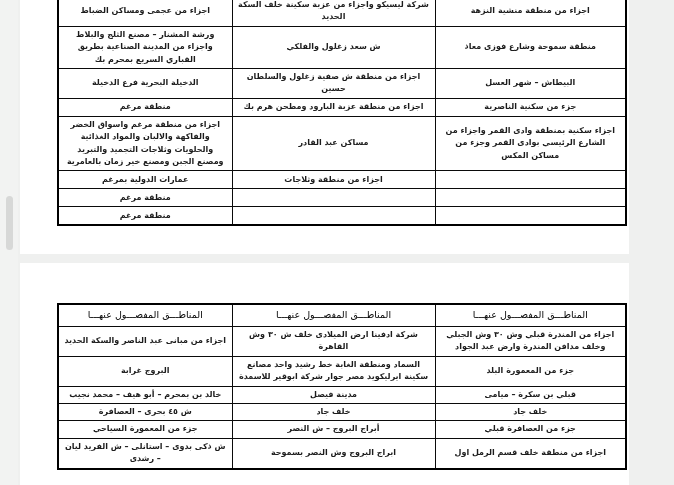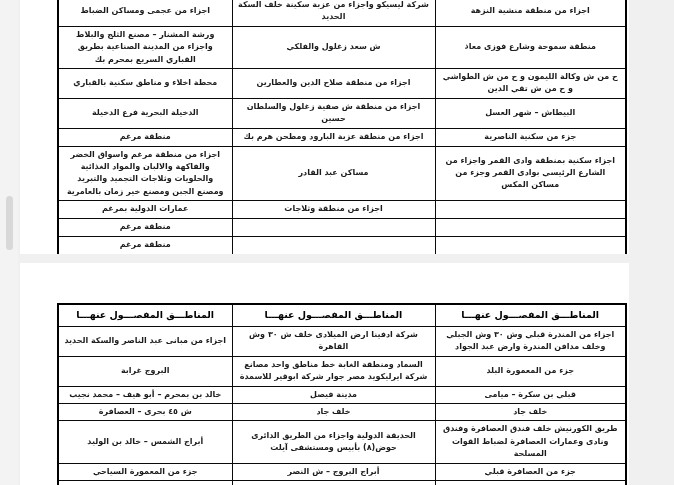--- a/index.html
+++ b/index.html
@@ -26,21 +26,21 @@
   table.areas col.c3{width:174px;}
   table.areas{border:2px solid #000;}
   table.areas td, table.areas th{
     border:1.5px solid #0a0a0a;
     font-size:8px;font-weight:600;color:#1c1c1c;
     text-align:center;vertical-align:middle;
     padding:2px 5px;line-height:1.55;height:13px;
     word-wrap:break-word;
   }
   table.areas th{
-    font-size:9.5px;font-weight:bold;color:#000;height:17px;letter-spacing:0.5px;
+    font-size:9.5px;font-weight:normal;color:#000;height:17px;letter-spacing:0.5px;
   }
   #table-bottom td{height:12px;}
 </style>
 </head>
 <body>
 
 <div class="scroll-track">
   <div class="scroll-thumb"></div>
 </div>
 
@@ -54,25 +54,20 @@
     <tbody>
         <tr>
           <td>اجزاء من منطقة منشية النزهة</td>
           <td>شركة ليسيكو واجزاء من عزبة سكينة خلف السكة الحديد</td>
           <td>اجزاء من عجمى ومساكن الضباط</td>
         </tr>
         <tr>
           <td>منطقة سموحة وشارع فوزى معاذ</td>
           <td>ش سعد زغلول والفلكي</td>
           <td>ورشة المشنار – مصنع الثلج والبلاط واجزاء من المدينة الصناعية بطريق القباري السريع بمحرم بك</td>
-        </tr>
-        <tr>
-          <td>ح من ش وكالة الليمون و ح من ش الطواشي و ح من ش تقي الدين</td>
-          <td>اجزاء من منطقة صلاح الدين والعطارين</td>
-          <td>محطة اخلاء و مناطق سكنية بالقباري</td>
         </tr>
         <tr>
           <td>البيطاش – شهر العسل</td>
           <td>اجزاء من منطقة ش صفية زغلول والسلطان حسين</td>
           <td>الدخيلة البحرية فرع الدخيلة</td>
         </tr>
         <tr>
           <td>جزء من سكنية الناصرية</td>
           <td>اجزاء من منطقة عزبة البارود ومطحن هرم بك</td>
           <td>منطقة مرغم</td>
@@ -116,37 +111,32 @@
         </tr>
       </thead>
     <tbody>
         <tr>
           <td>اجزاء من المندرة قبلي وش ٣٠ وش الجبلي وخلف مدافن المندرة وارض عبد الجواد</td>
           <td>شركة ادفينا ارض الميلادى خلف ش ٣٠ وش القاهرة</td>
           <td>اجزاء من مبانى عبد الناصر والسكة الحديد</td>
         </tr>
         <tr>
           <td>جزء من المعمورة البلد</td>
-          <td>السماد ومنطقة الغابة خط مناطق واحد مصانع شركة ايرليكويد مصر جوار شركة ابوقير للاسمدة</td>
+          <td>السماد ومنطقة الغابة خط رشيد واحد مصانع سكينة ايرليكويد مصر جوار شركة ابوقير للاسمدة</td>
           <td>البروج غرابة</td>
         </tr>
         <tr>
           <td>قبلي بن سكرة – ميامى</td>
           <td>مدينة فيصل</td>
           <td>خالد بن بمحرم – أبو هيف – محمد نجيب</td>
         </tr>
         <tr>
           <td>خلف جاد</td>
           <td>خلف جاد</td>
           <td>ش ٤٥ بحرى – العصافرة</td>
-        </tr>
-        <tr>
-          <td>طريق الكورنيش خلف فندق العصافرة وفندق ونادى وعمارات العصافرة لضباط القوات المسلحة</td>
-          <td>الحديقة الدولية واجزاء من الطريق الدائرى حوض(٨) بأبيس ومستشفى آيلت</td>
-          <td>أبراج الشمس – خالد بن الوليد</td>
         </tr>
         <tr>
           <td>جزء من العصافرة قبلي</td>
           <td>أبراج البروج – ش النصر</td>
           <td>جزء من المعمورة السياحي</td>
         </tr>
         <tr>
           <td>اجزاء من منطقة خلف قسم الرمل اول</td>
           <td>ابراج البروج وش النصر بسموحة</td>
           <td>ش ذكى بدوى – استانلى – ش الفريد ليان – رشدى</td>

